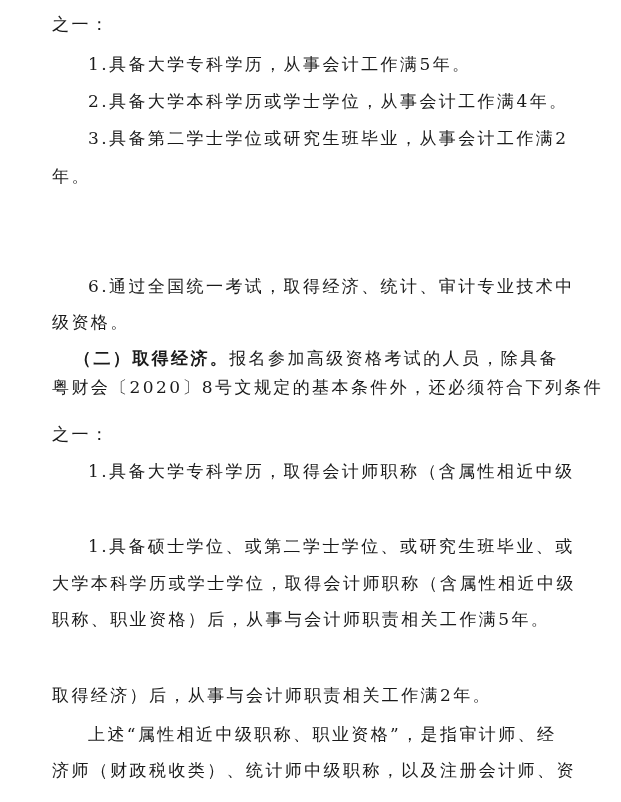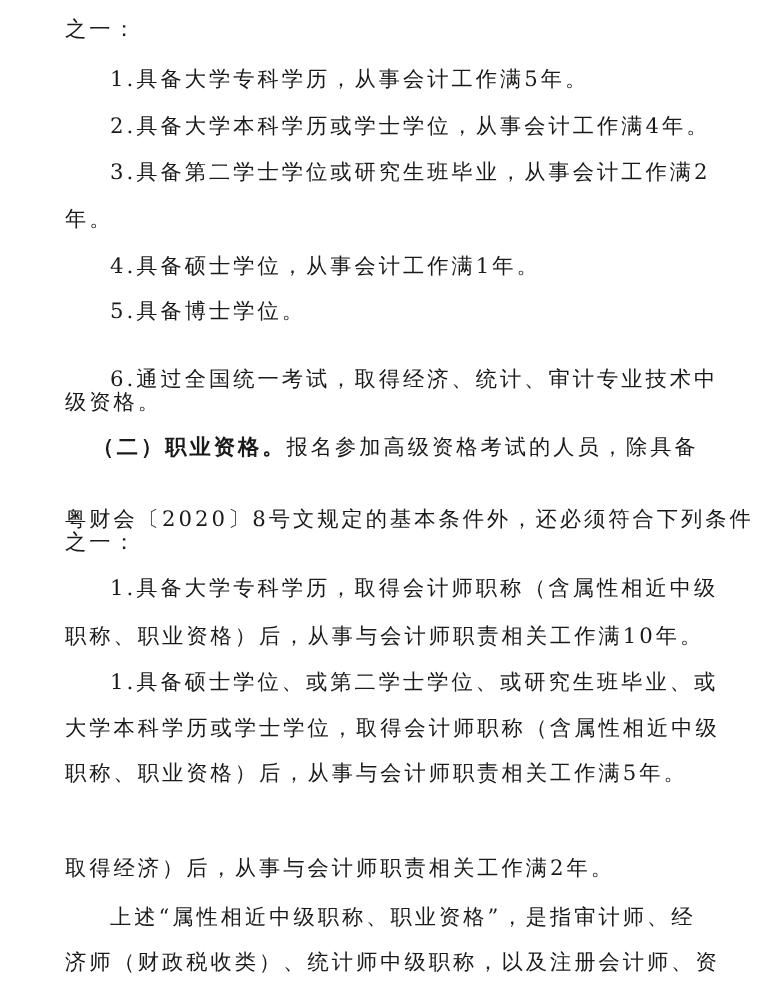--- a/index.html
+++ b/index.html
@@ -18,30 +18,27 @@
 </style>
 </head>
 <body>
 
 <div class="page">
   <div class="line" style="top:14px">之一：</div>
   <div class="line indent" style="top:54px">1.具备大学专科学历，从事会计工作满5年。</div>
   <div class="line indent" style="top:91px">2.具备大学本科学历或学士学位，从事会计工作满4年。</div>
   <div class="line indent" style="top:128px">3.具备第二学士学位或研究生班毕业，从事会计工作满2</div>
   <div class="line" style="top:166px">年。</div>
-  <div class="line indent" style="top:203px">4.具备硕士学位，从事会计工作满1年。</div>
-  <div class="line indent" style="top:239px">5.具备博士学位。</div>
-  <div class="line indent" style="top:294px">6.通过全国统一考试，取得经济、统计、审计专业技术中</div>
+  <div class="line indent" style="top:276px">6.通过全国统一考试，取得经济、统计、审计专业技术中</div>
   <div class="line" style="top:312px">级资格。</div>
   <div class="line indent" style="top:348px; left:74px">
-    <span class="bold">（二）职业资格。</span><span>报名参加高级资格考试的人员，除具备</span>
+    <span class="bold">（二）取得经济。</span><span>报名参加高级资格考试的人员，除具备</span>
   </div>
-  <div class="line" style="top:406px">粤财会〔2020〕8号文规定的基本条件外，还必须符合下列条件</div>
+  <div class="line" style="top:377px">粤财会〔2020〕8号文规定的基本条件外，还必须符合下列条件</div>
   <div class="line" style="top:424px">之一：</div>
   <div class="line indent" style="top:461px">1.具备大学专科学历，取得会计师职称（含属性相近中级</div>
-  <div class="line" style="top:499px">职称、职业资格）后，从事与会计师职责相关工作满10年。</div>
   <div class="line indent" style="top:536px">1.具备硕士学位、或第二学士学位、或研究生班毕业、或</div>
   <div class="line" style="top:573px">大学本科学历或学士学位，取得会计师职称（含属性相近中级</div>
   <div class="line" style="top:609px">职称、职业资格）后，从事与会计师职责相关工作满5年。</div>
   <div class="line" style="top:685px">取得经济）后，从事与会计师职责相关工作满2年。</div>
   <div class="line indent" style="top:724px">上述“属性相近中级职称、职业资格”，是指审计师、经</div>
   <div class="line" style="top:760px">济师（财政税收类）、统计师中级职称，以及注册会计师、资</div>
 </div>
 
 </body></html>

